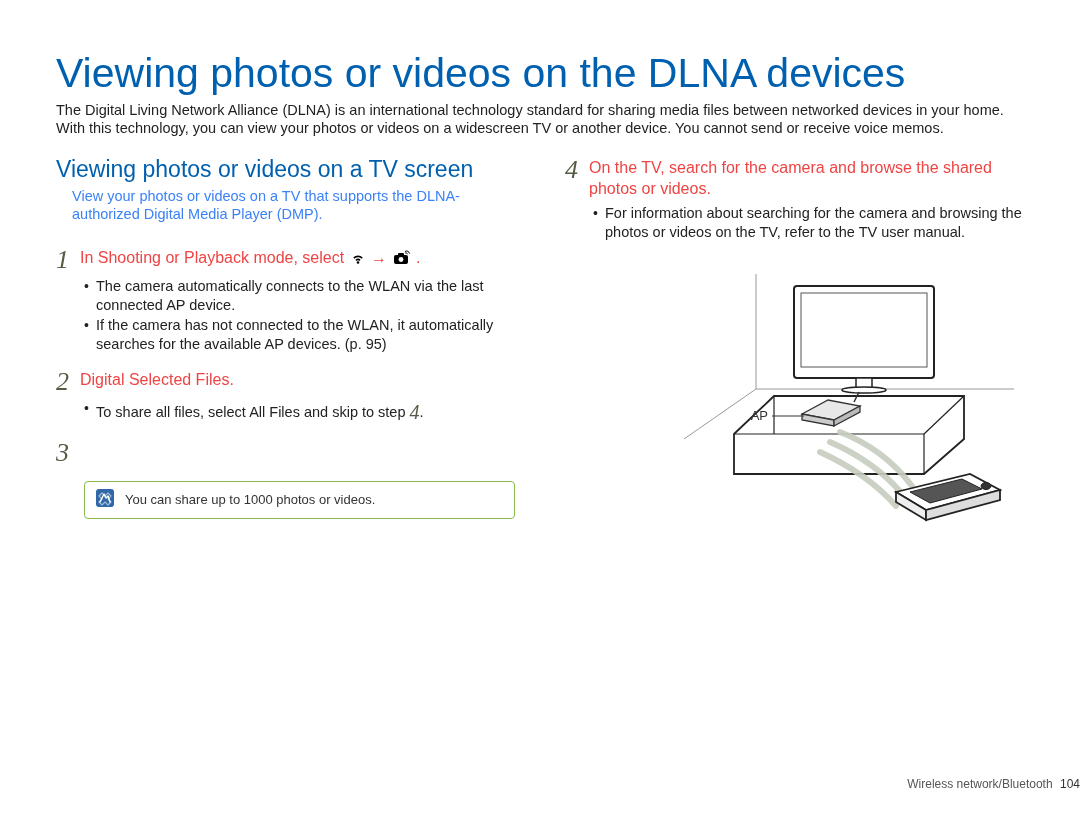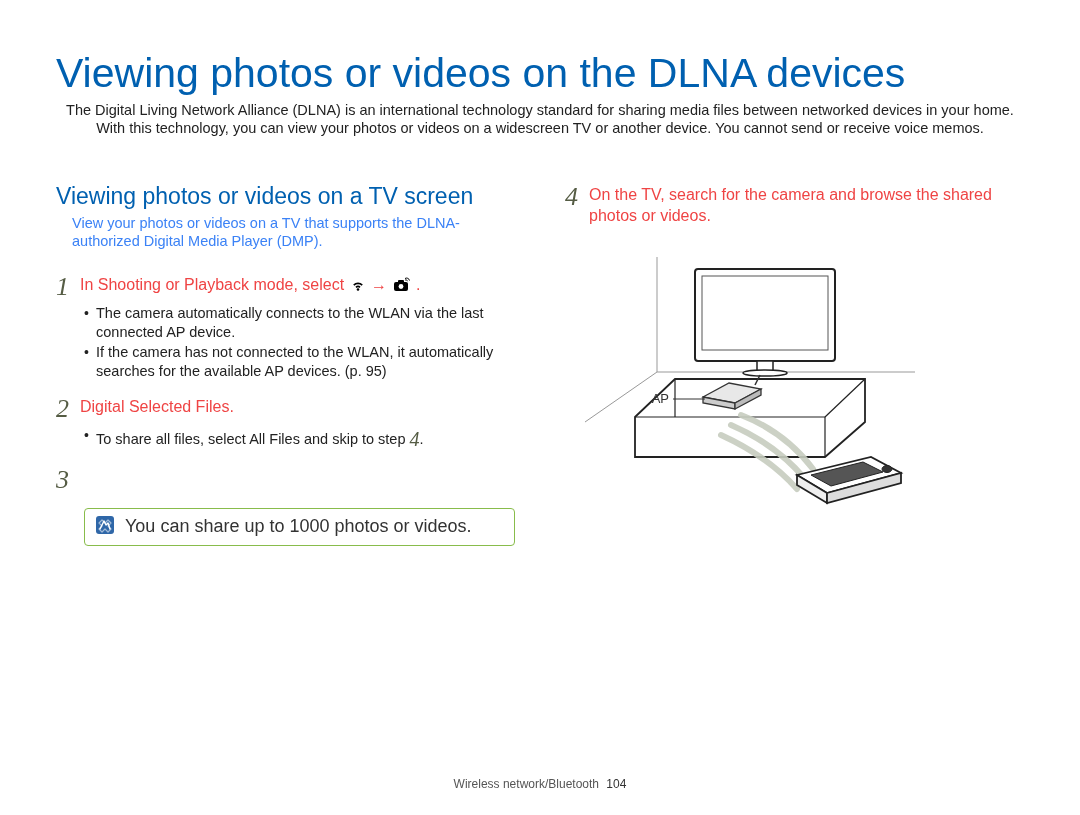--- a/index.html
+++ b/index.html
@@ -27,26 +27,25 @@
     color: #0060b0;
     margin: 0 0 4px 0;
     letter-spacing: 0px;
   }
   .intro {
     font-size: 14.5px;
     line-height: 1.25;
     font-weight: 300;
     color: #222;
     margin: 0;
-    text-align: center;
   }
   .columns {
     display: flex;
     gap: 50px;
-    margin-top: 46px;
+    margin-top: 19px;
   }
   .col {
     flex: 1;
     min-width: 0;
   }
   .subheading {
     font-size: 23px;
     font-weight: 400;
     color: #0060b0;
     margin: 0 0 4px 0;
@@ -111,43 +110,43 @@
     margin: 14px 0 0 28px;
     padding: 6px 10px;
     display: flex;
     align-items: center;
     gap: 10px;
   }
   .note-icon-wrap {
     flex-shrink: 0;
   }
   .note-text {
-    font-size: 18px;
+    font-size: 13px;
     font-weight: 300;
     color: #333;
   }
   .inline-num {
     font-size: 20px;
     font-style: italic;
     font-family: Georgia, "Times New Roman", serif;
     color: #555c44;
     font-weight: 400;
     vertical-align: -2px;
   }
   .diagram-cell {
     display: flex;
-    justify-content: flex-start;
+    justify-content: flex-end;
     margin-top: 30px;
   }
   .footer {
     position: absolute;
     bottom: 24px;
     left: 0;
     width: 100%;
-    text-align: center;
+    text-align: right;
     font-size: 12px;
     color: #555;
     font-weight: 300;
   }
   .footer .pagenum {
     margin-left: 4px;
     color: #333;
   }
   .icon-inline {
     vertical-align: -3px;
@@ -229,20 +228,21 @@
 
     </div>
 
     <div class="col">
 
       <div class="step">
         <div class="step-num">4</div>
         <div class="step-body">On the TV, search for the camera and browse the shared photos or videos.</div>
       </div>
       <ul class="bullets">
+        <li>For information about searching for the camera and browsing the photos or videos on the TV, refer to the TV user manual.</li>
       </ul>
 
       <div class="diagram-cell">
         <svg width="360" height="260" viewBox="0 0 360 260">
 
           <g stroke="#999" stroke-width="1" fill="none">
             <line x1="20" y1="165" x2="92" y2="115"></line>
             <line x1="92" y1="115" x2="92" y2="-5"></line>
             <line x1="92" y1="115" x2="350" y2="115"></line>
           </g>

